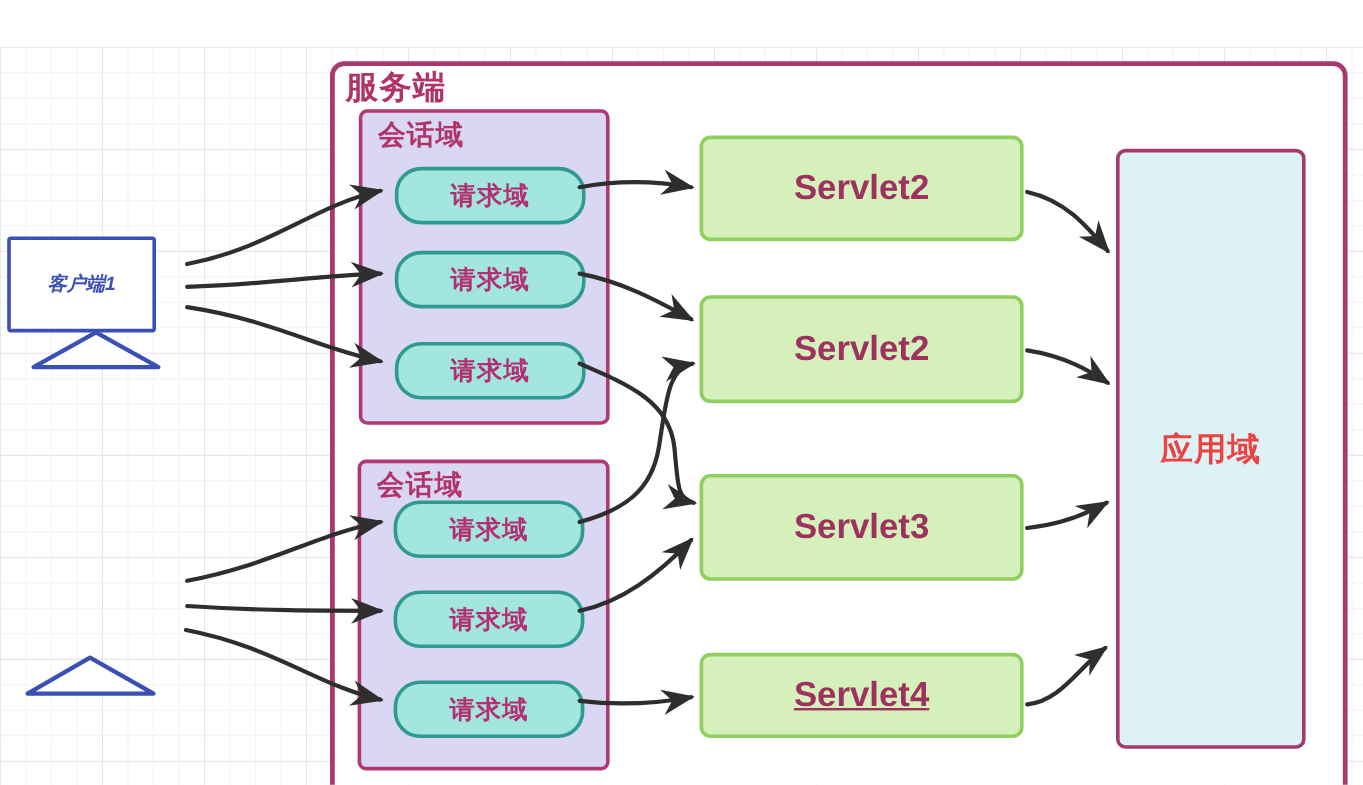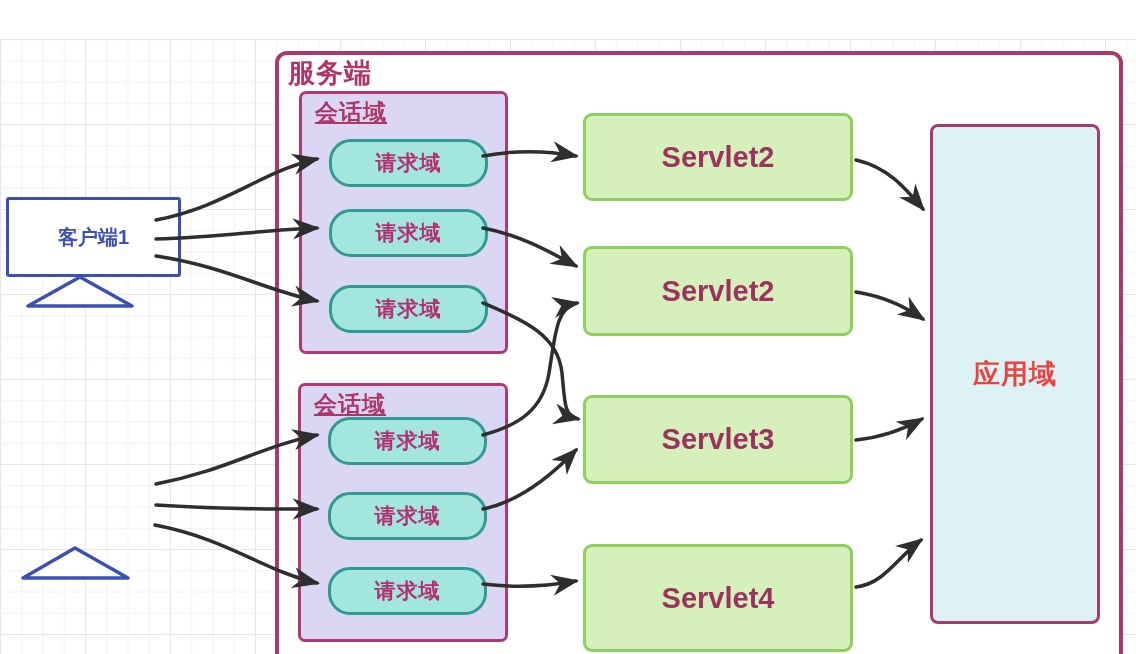--- a/index.html
+++ b/index.html
@@ -38,21 +38,20 @@
     background:var(--session-fill,#dad7f5);
     border:3px solid var(--session-border,#b13871);
     border-radius:7px;
   }
   .session-1{left:299px;top:52px;width:209px;height:263px;}
   .session-2{left:298px;top:344px;width:210px;height:259px;}
   .session-title{
     position:absolute;left:13px;top:3px;
     font-size:23px;font-weight:bold;letter-spacing:1px;
     color:var(--scope-title,#b13468);
-    text-decoration:underline;
   }
 
   
   .pill{
     position:absolute;left:27px;width:153px;height:42px;
     background:var(--pill-fill,#a2e6dd);
     border:3px solid var(--pill-border,#2f9a90);
     border-radius:22px;
     display:flex;align-items:center;justify-content:center;
     font-size:21px;font-weight:bold;letter-spacing:1px;
@@ -67,42 +66,43 @@
     background:var(--servlet-fill,#d6f0bb);
     border:3px solid var(--servlet-border,#8ecf5e);
     border-radius:9px;
     display:flex;align-items:center;justify-content:center;
     font-size:29px;font-weight:bold;
     color:var(--servlet-text,#9d3260);
   }
   .servlet-1{top:74px;height:88px;}
   .servlet-2{top:207px;height:90px;}
   .servlet-3{top:356px;height:89px;}
-  .servlet-4{top:505px;height:108px;}
+  .servlet-4{top:505px;height:71px;text-decoration:underline;}
 
   
   .app{
-    left:930px;top:85px;width:170px;height:500px;
+    left:930px;top:85px;width:158px;height:500px;
     background:var(--app-fill,#ddf2f4);
     border:3px solid var(--app-border,#a53a6e);
     border-radius:8px;
     display:flex;align-items:center;justify-content:center;
     font-size:27px;font-weight:bold;letter-spacing:1px;
     color:var(--app-text,#e94343);
   }
 
   
   .client{
-    left:6px;width:175px;
+    left:6px;width:124px;
     background:#ffffff;
     border:3px solid var(--client-blue,#3b50b4);
     border-radius:3px;
     display:flex;align-items:center;justify-content:center;
-    font-size:20px;font-weight:bold;
+    font-size:16px;font-weight:bold;
     color:var(--client-blue,#3b50b4);
+    font-style:italic;
   }
   .client-1{top:158px;height:80px;}
   .client-2{top:425px;height:78px;}
   .stand{position:absolute;overflow:visible;}
   .stand polygon{fill:#ffffff;stroke:var(--client-blue,#3b50b4);stroke-width:3.5;stroke-linejoin:round;}
 
   
   .arrows{position:absolute;left:0;top:0;width:1136px;height:654px;pointer-events:none;}
   .arrow{fill:none;stroke:var(--arrow-color,#2e2e2e);stroke-width:3.5;stroke-linecap:round;marker-end:url(#arrowhead);}
   #arrowhead path{fill:var(--arrow-color,#2e2e2e);}

